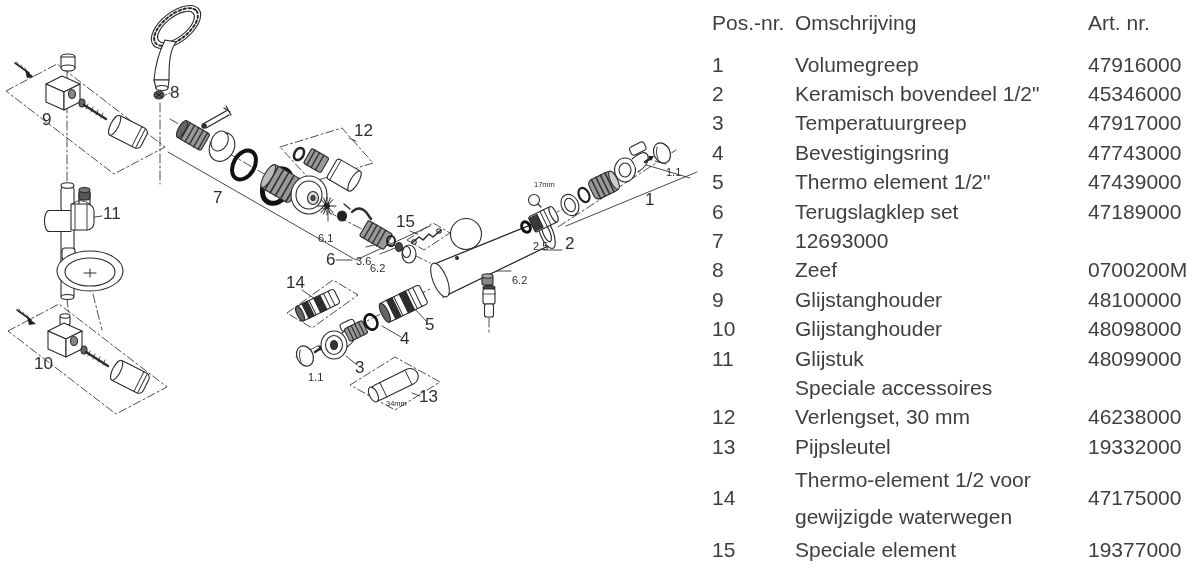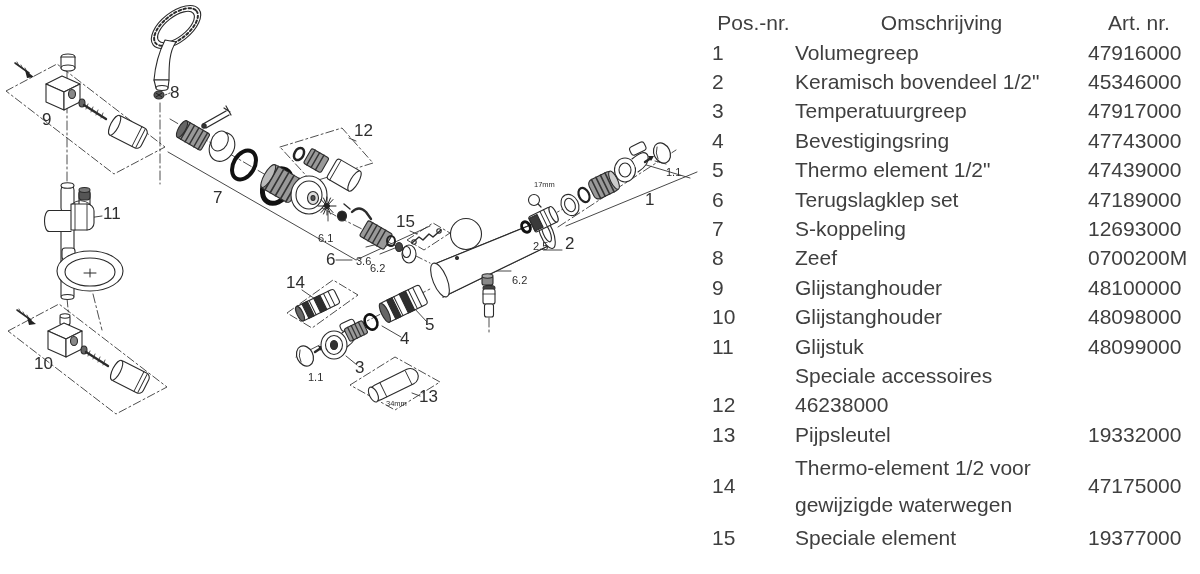--- a/index.html
+++ b/index.html
@@ -8,21 +8,21 @@
   
   .diagram{position:absolute;left:0;top:0;width:712px;height:574px;}
   .diagram svg{position:absolute;left:0;top:0;}
   #callouts{position:absolute;left:0;top:0;width:712px;height:574px;pointer-events:none;}
   .callout{position:absolute;color:#2e2e2e;white-space:nowrap;line-height:1;}
   .callout.lg{font-size:17px;}
   .callout.sm{font-size:11px;margin-top:12px;}
   .callout.xs{font-size:7.5px;}
   
   .parts-table{position:absolute;left:712px;top:8px;width:478px;font-size:21px;}
-  .thead{display:grid;grid-template-columns:83px 293px 1fr;height:30px;align-items:center;text-align:center;}
+  .thead{display:grid;grid-template-columns:83px 293px 1fr;height:30px;align-items:center;margin-bottom:12px;}
   .trow{display:grid;grid-template-columns:83px 293px 1fr;min-height:29.4px;align-items:center;}
   .trow.section{}
   .trow.twoline .c-desc{line-height:37px;}
   .c-pos,.c-desc,.c-art{white-space:normal;}
   .c-art{white-space:nowrap;}
 </style>
 </head>
 <body>
 
 <div class="stage">
@@ -375,21 +375,20 @@
   </div>
 
   <div class="trow">
     <div class="c-pos">6</div>
     <div class="c-desc">Terugslagklep set</div>
     <div class="c-art">47189000</div>
   </div>
 
   <div class="trow">
     <div class="c-pos">7</div>
-    <div class="c-desc">S-koppeling</div>
     <div class="c-art">12693000</div>
   </div>
 
   <div class="trow">
     <div class="c-pos">8</div>
     <div class="c-desc">Zeef</div>
     <div class="c-art">0700200M</div>
   </div>
 
   <div class="trow">
@@ -411,20 +410,21 @@
   </div>
 
   <div class="trow section">
     <div class="c-pos"></div>
     <div class="c-desc">Speciale accessoires</div>
     <div class="c-art"></div>
   </div>
 
   <div class="trow">
     <div class="c-pos">12</div>
+    <div class="c-desc">Verlengset, 30 mm</div>
     <div class="c-art">46238000</div>
   </div>
 
   <div class="trow">
     <div class="c-pos">13</div>
     <div class="c-desc">Pijpsleutel</div>
     <div class="c-art">19332000</div>
   </div>
 
   <div class="trow twoline">

